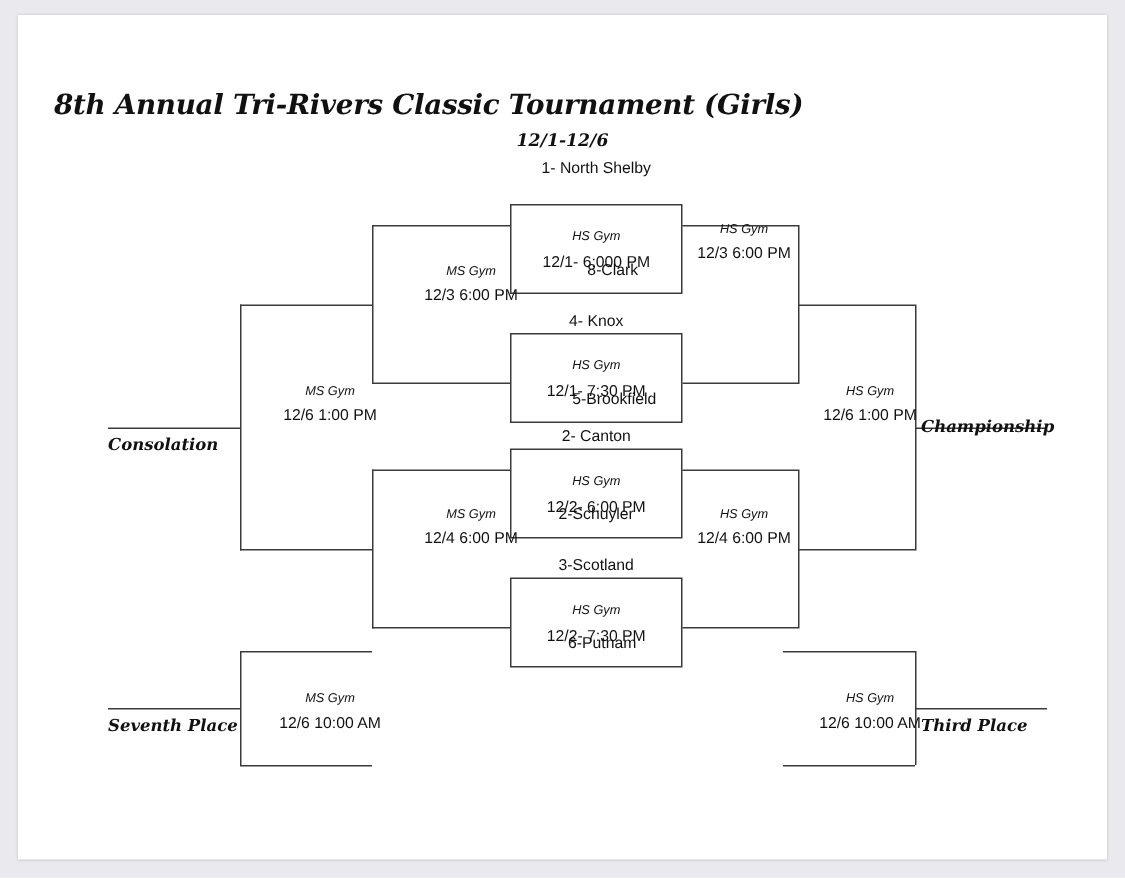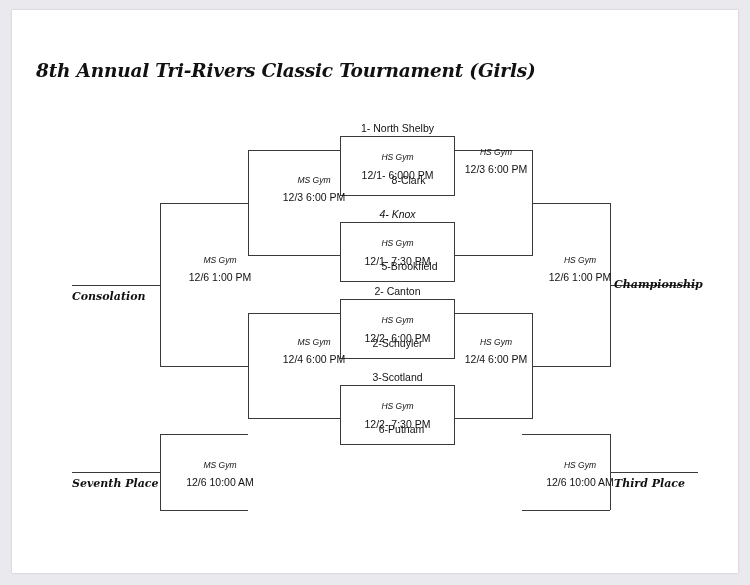--- a/index.html
+++ b/index.html
@@ -133,31 +133,32 @@
     white-space: nowrap;
   }
 </style>
 </head>
 <body>
 
 <div id="page">
   <div class="canvas">
 
     <div class="title">8th Annual Tri-Rivers Classic Tournament (Girls)</div>
-
-    <div class="seed-top" style="left:328px; top:112px; width:115px;">1- North Shelby</div>
+    <div class="subtitle">12/1-12/6</div>
+
+    <div class="seed-top" style="left:328px; top:96px; width:115px;">1- North Shelby</div>
     <div class="gamebox" style="left:328px; top:126px; width:115px; height:60px;">
       <div class="box-inner">
         <span class="venue">HS Gym</span>
         <span class="datetime">12/1- 6:000 PM</span>
       </div>
     </div>
     <div class="seed-bottom" style="left:339px; top:164px; width:115px;">8-Clark</div>
 
-    <div class="seed-top" style="left:328px; top:198px; width:115px;font-style:italic;">4- Knox</div>
+    <div class="seed-top" style="left:328px; top:198px; width:115px;">4- Knox</div>
     <div class="gamebox" style="left:328px; top:212px; width:115px; height:60px;">
       <div class="box-inner">
         <span class="venue">HS Gym</span>
         <span class="datetime">12/1- 7:30 PM</span>
       </div>
     </div>
     <div class="seed-bottom" style="left:328px; top:250px; width:139px;">5-Brookfield</div>
 
     <div class="seed-top" style="left:328px; top:275px; width:115px;">2- Canton</div>
     <div class="gamebox" style="left:328px; top:289px; width:115px; height:60px;">

